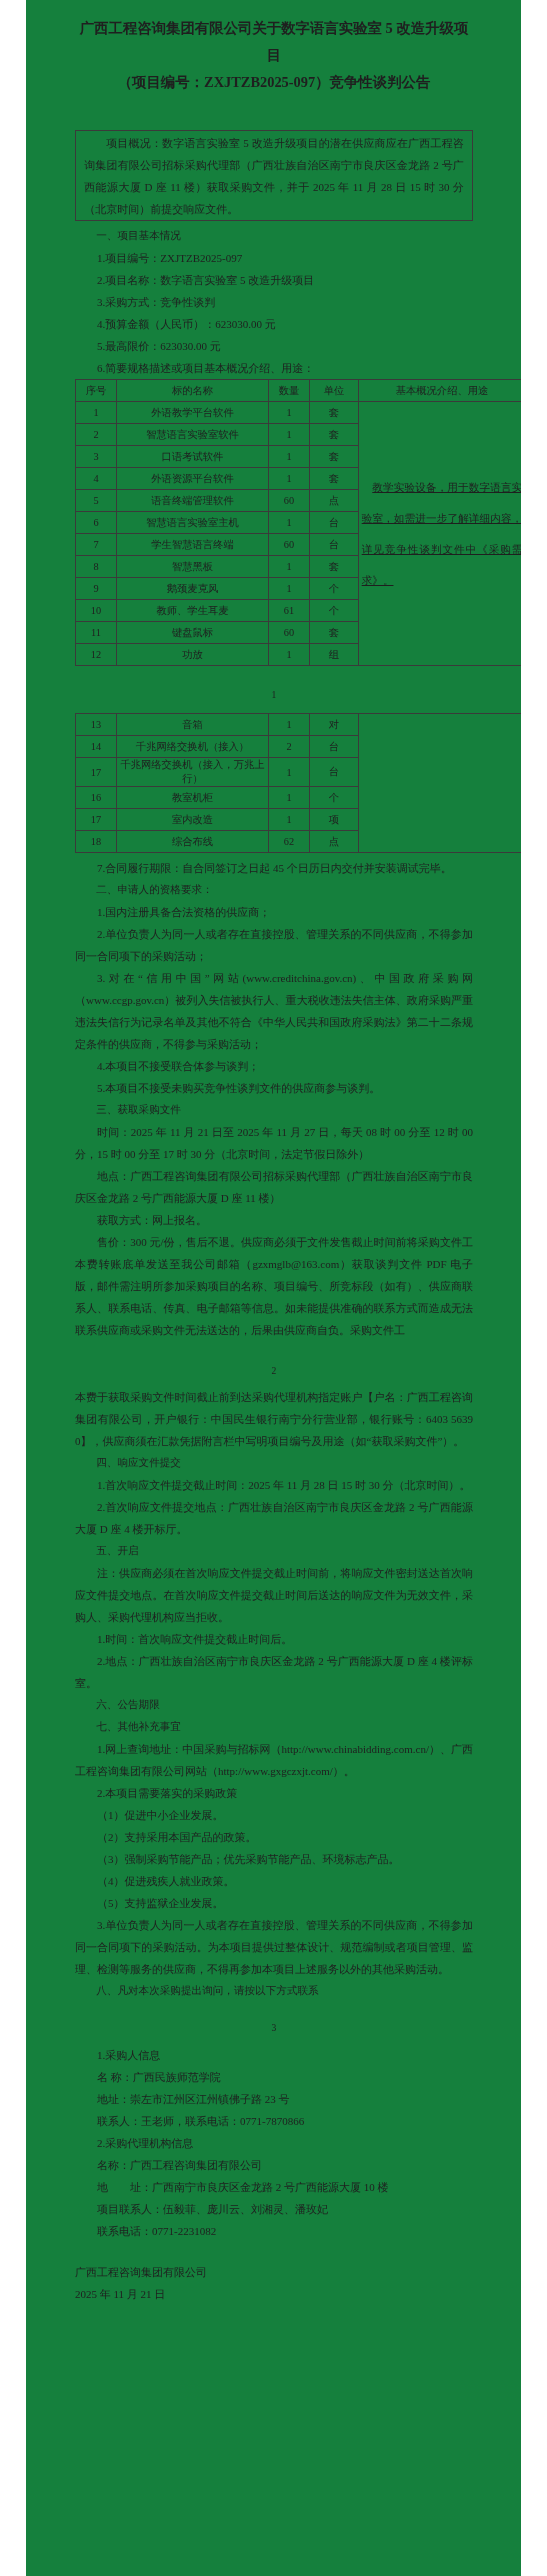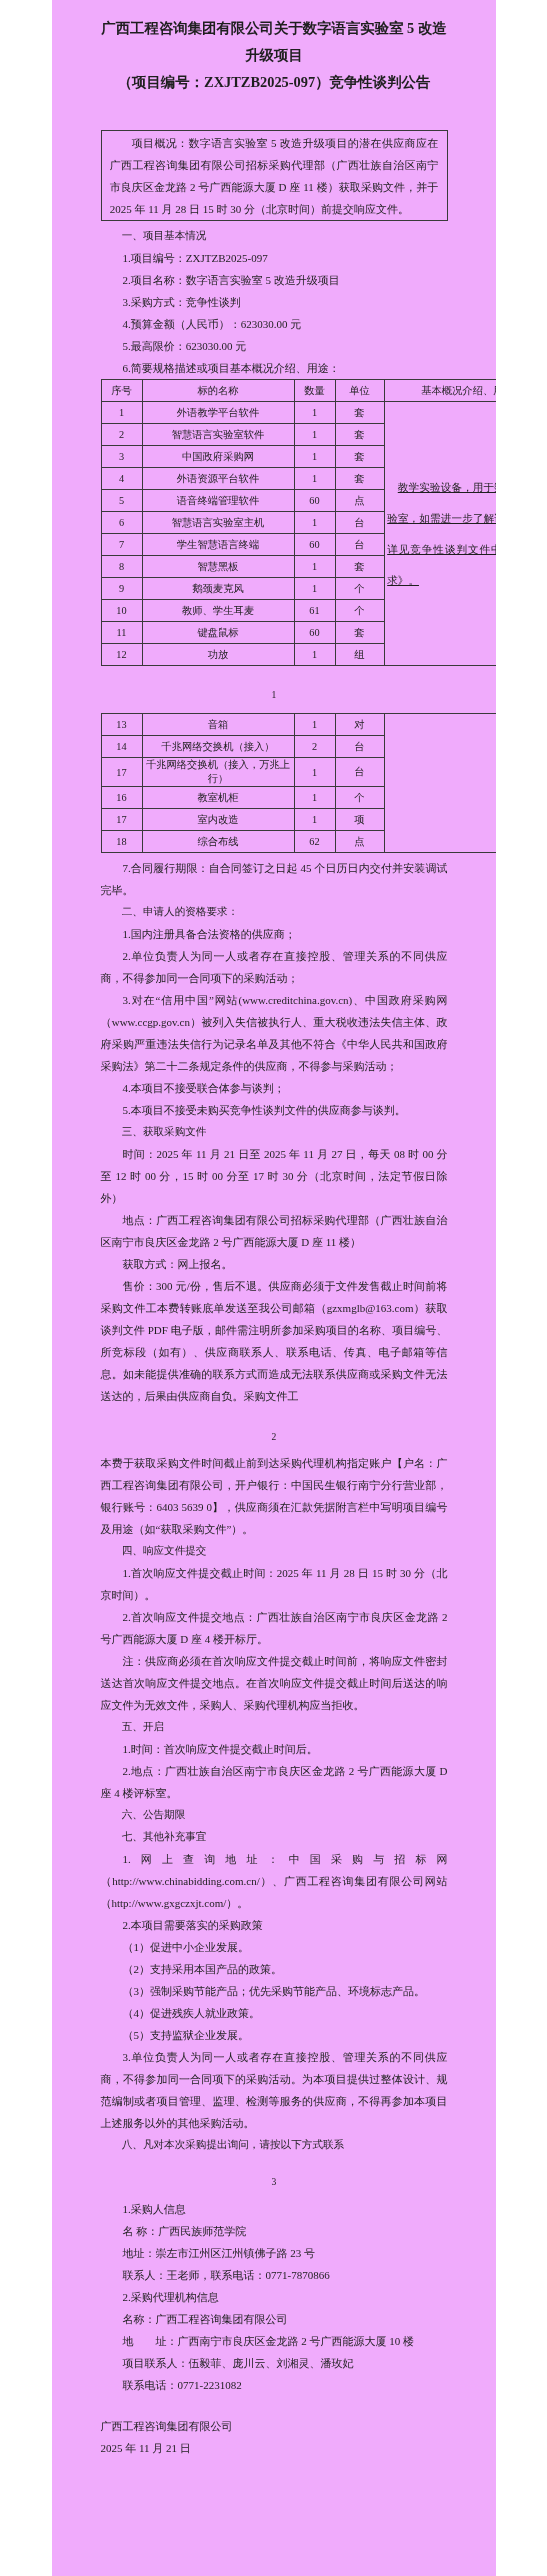--- a/index.html
+++ b/index.html
@@ -1,21 +1,21 @@
 <!DOCTYPE html>
 <html style="font-size:11px"><head>
 <meta charset="utf-8">
 <style>
   html, body { margin: 0; padding: 0; background: #ffffff; }
   #doc {
     position: relative;
-    width: 444px;
+    width: 495px;
     height: 2576px;
     margin: 0 auto;
-    background: #f0abfc;
+    background: #15803d;
     color: #1f1f1f;
     font-family: "Liberation Serif", "DejaVu Serif", serif;
     overflow: hidden;
   }
   .content { padding: 0 48px 0 49px; }
 
   .doc-title-block { margin-top: 15px; }
   .doc-title {
     font-size: 14.4px;
     font-weight: bold;
@@ -145,21 +145,21 @@
         </td>
       </tr>
       <tr>
         <td>2</td>
         <td>智慧语言实验室软件</td>
         <td>1</td>
         <td>套</td>
       </tr>
       <tr>
         <td>3</td>
-        <td>中国政府采购网</td>
+        <td>口语考试软件</td>
         <td>1</td>
         <td>套</td>
       </tr>
       <tr>
         <td>4</td>
         <td>外语资源平台软件</td>
         <td>1</td>
         <td>套</td>
       </tr>
       <tr>
@@ -279,22 +279,22 @@
       <p class="para">售价：300 元/份，售后不退。供应商必须于文件发售截止时间前将采购文件工本费转账底单发送至我公司邮箱（gzxmglb@163.com）获取谈判文件 PDF 电子版，邮件需注明所参加采购项目的名称、项目编号、所竞标段（如有）、供应商联系人、联系电话、传真、电子邮箱等信息。如未能提供准确的联系方式而造成无法联系供应商或采购文件无法送达的，后果由供应商自负。采购文件工</p>
     </div>
 
     <p class="pageno n2">2</p>
 
     <div class="part3">
       <p class="para noindent">本费于获取采购文件时间截止前到达采购代理机构指定账户【户名：广西工程咨询集团有限公司，开户银行：中国民生银行南宁分行营业部，银行账号：6403 5639 0】，供应商须在汇款凭据附言栏中写明项目编号及用途（如“获取采购文件”）。</p>
       <p class="para sect">四、响应文件提交</p>
       <p class="para">1.首次响应文件提交截止时间：2025 年 11 月 28 日 15 时 30 分（北京时间）。</p>
       <p class="para">2.首次响应文件提交地点：广西壮族自治区南宁市良庆区金龙路 2 号广西能源大厦 D 座 4 楼开标厅。</p>
+      <p class="para sect">五、开启</p>
       <p class="para">注：供应商必须在首次响应文件提交截止时间前，将响应文件密封送达首次响应文件提交地点。在首次响应文件提交截止时间后送达的响应文件为无效文件，采购人、采购代理机构应当拒收。</p>
-      <p class="para sect">五、开启</p>
       <p class="para">1.时间：首次响应文件提交截止时间后。</p>
       <p class="para">2.地点：广西壮族自治区南宁市良庆区金龙路 2 号广西能源大厦 D 座 4 楼评标室。</p>
       <p class="para sect">六、公告期限</p>
       <p class="para sect">七、其他补充事宜</p>
       <p class="para">1.网上查询地址：中国采购与招标网（http://www.chinabidding.com.cn/）、广西工程咨询集团有限公司网站（http://www.gxgczxjt.com/）。</p>
       <p class="para">2.本项目需要落实的采购政策</p>
       <p class="para">（1）促进中小企业发展。</p>
       <p class="para">（2）支持采用本国产品的政策。</p>
       <p class="para">（3）强制采购节能产品；优先采购节能产品、环境标志产品。</p>
       <p class="para">（4）促进残疾人就业政策。</p>

